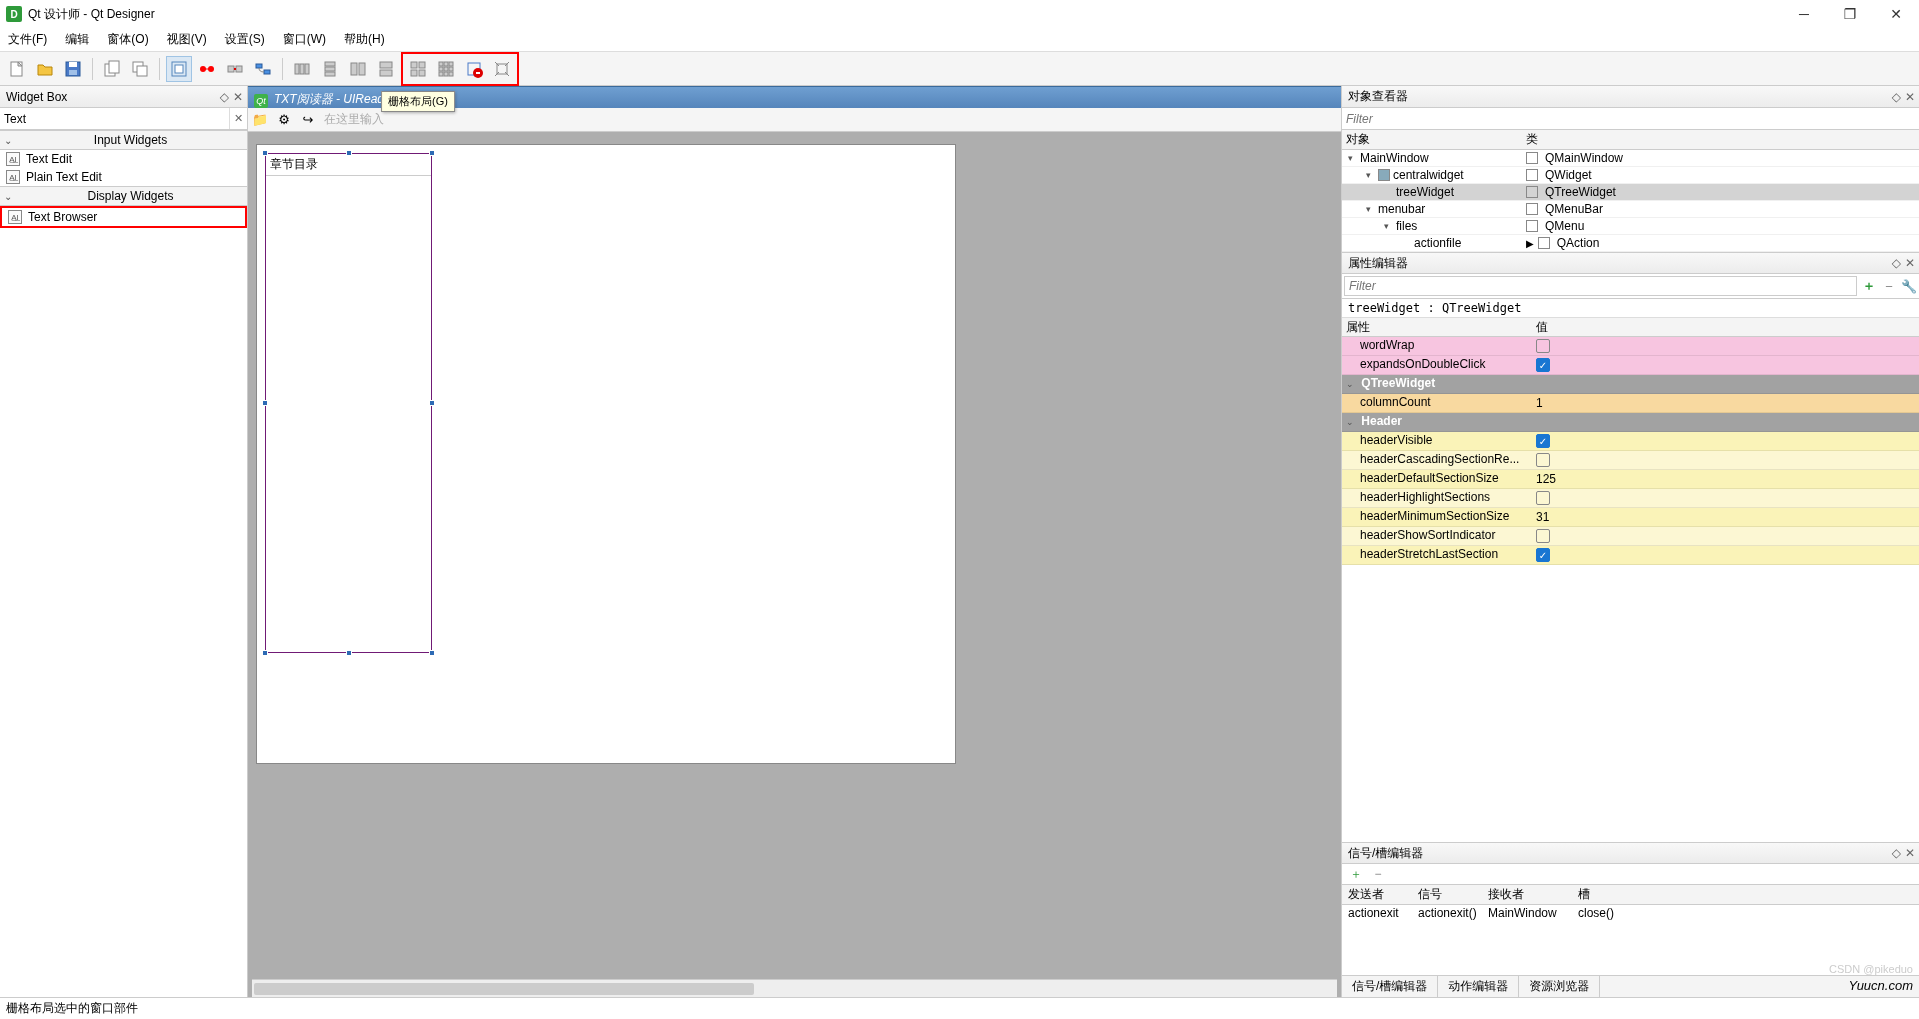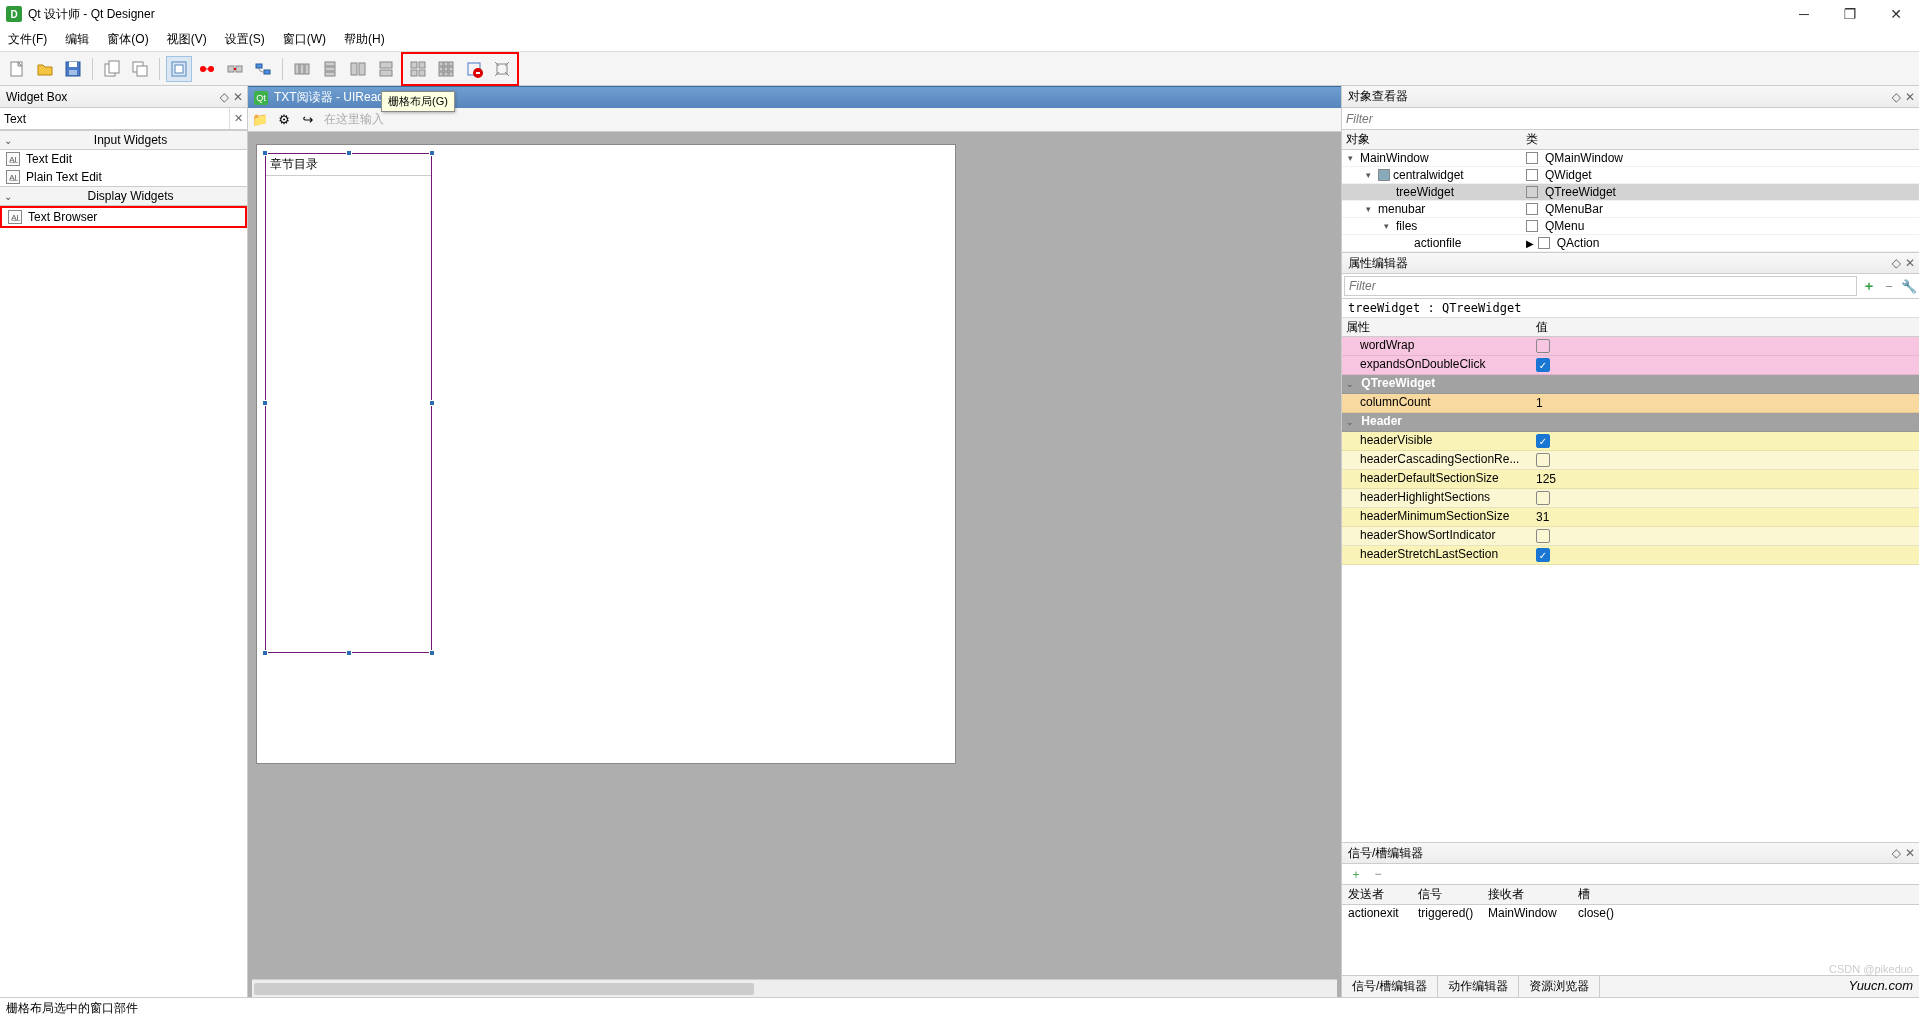--- a/index.html
+++ b/index.html
@@ -23,21 +23,21 @@
 .filter-row { height:22px; display:flex; border-bottom:1px solid #ccc; }
 .filter-row input { flex:1; border:none; padding:0 4px; font-size:12px; }
 .filter-row .clr { width:18px; display:flex;align-items:center;justify-content:center;font-size:11px;color:#666;border-left:1px solid #ddd; }
 .wb-tree { flex:1; overflow-y:auto; }
 .wb-group { background:#f4f4f4; border-top:1px solid #ccc; border-bottom:1px solid #ccc; padding:2px 4px; display:flex;align-items:center; }
 .wb-group .exp { width:14px; font-size:10px; color:#555; }
 .wb-item { padding:2px 4px 2px 6px; display:flex; align-items:center; gap:6px; }
 .wb-item .ico { width:14px;height:14px;border:1px solid #888;background:#fafafa;display:flex;align-items:center;justify-content:center;font-size:8px;color:#555; }
 .wb-highlight { border:2px solid #ff0000; }
 .center { flex:1; background:#aeaeae; display:flex; flex-direction:column; overflow:hidden; }
-.form-tab { height:22px; background: linear-gradient(#6f9fd1,#5585bb); color:#fff; display:flex;align-items:center;padding:0 6px;gap:6px;border-top:1px solid #3a6a9a; }
+.form-tab { height:22px; background: linear-gradient(#6f9fd1,#5585bb); color:#fff; display:flex;align-items:flex-end;padding:0 6px;gap:6px;border-top:1px solid #3a6a9a;font-style:italic; }
 .form-tab .qt { width:14px;height:14px;background:#3eb24a;border-radius:2px;display:flex;align-items:center;justify-content:center;color:#fff;font-size:9px; }
 .form-mbar { height:24px; background:#f5f5f5; border-bottom:1px solid #ccc; display:flex;align-items:center;padding:0 4px;gap:8px; }
 .form-mbar .fico { width:16px;height:16px;display:flex;align-items:center;justify-content:center;font-size:13px; }
 .canvas-wrap { flex:1; overflow:auto; padding:12px 8px; }
 .canvas { width:700px; height:620px; background:#fff; border:1px solid #888; position:relative; }
 .tree-sel { position:absolute; left:8px; top:8px; width:167px; height:500px; border:1px solid #701a75; }
 .tree-sel .handle { position:absolute; width:6px;height:6px;background:#2d6ab4;border:1px solid #fff; }
 .tree-sel .h-tl{top:-4px;left:-4px;} .tree-sel .h-tr{top:-4px;right:-4px;} .tree-sel .h-bl{bottom:-4px;left:-4px;} .tree-sel .h-br{bottom:-4px;right:-4px;}
 .tree-sel .h-tm{top:-4px;left:50%;margin-left:-3px;} .tree-sel .h-bm{bottom:-4px;left:50%;margin-left:-3px;}
 .tree-sel .h-ml{top:50%;left:-4px;margin-top:-3px;} .tree-sel .h-mr{top:50%;right:-4px;margin-top:-3px;}
@@ -447,21 +447,21 @@
         <div class="sb" style="color:#888;">−</div>
       </div>
       <div class="sig-table" style="border-bottom:1px solid #ccc;border-top:1px solid #ccc;background:#f4f4f4;">
         <div class="sig-th">发送者</div>
         <div class="sig-th">信号</div>
         <div style="width:90px">接收者</div>
         <div style="flex:1">槽</div>
       </div>
       <div class="sig-table" style="min-height:70px;align-items:flex-start;">
         <div class="sig-th">actionexit</div>
-        <div class="sig-th">triggered()</div>
+        <div class="sig-th">actionexit()</div>
         <div style="width:90px">MainWindow</div>
         <div style="flex:1">close()</div>
       </div>
     </div>
 
     <div class="bottom-tabs">
       <span>信号/槽编辑器</span>
       <span>动作编辑器</span>
       <span>资源浏览器</span>
     </div>

